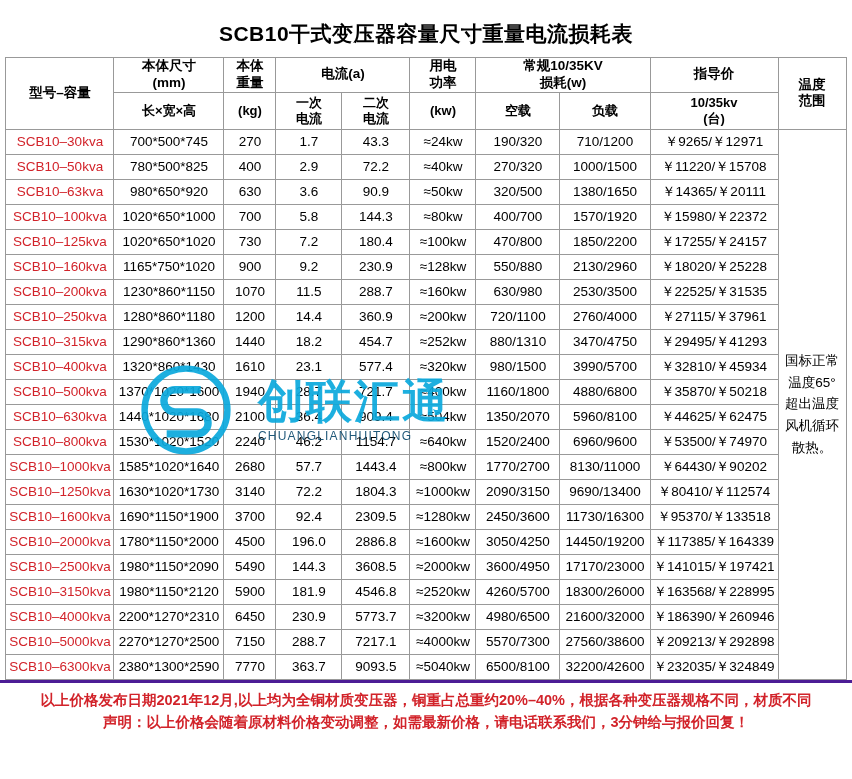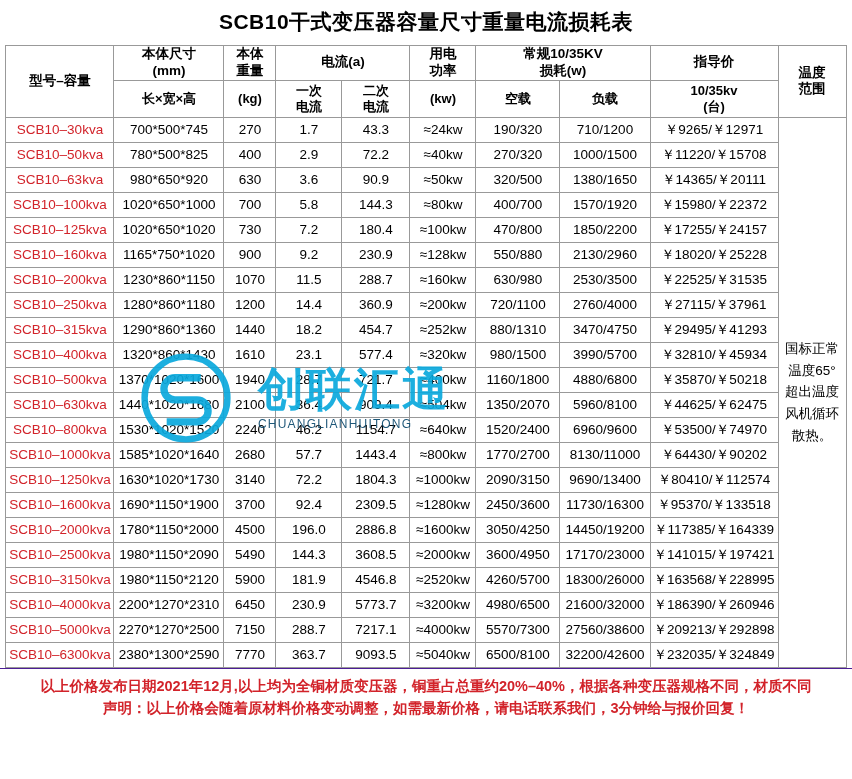--- a/index.html
+++ b/index.html
@@ -13,20 +13,21 @@
     font-family: "Liberation Sans", sans-serif;
     color: #000;
     position: relative;
     overflow: hidden;
   }
   .page {
     width: 852px;
     height: 644px;
     box-sizing: border-box;
     position: relative;
+    margin-top: 12px;
   }
   .title {
     text-align: center;
     font-size: 21px;
     font-weight: bold;
     letter-spacing: 0.5px;
     padding: 8px 0 9px 0;
     color: #000;
   }
   table.main {
@@ -72,21 +73,21 @@
     font-size: 15px;
     font-weight: bold;
     padding: 9px 0 7px 0;
   }
   .contact .phone {
     color: #d2232a;
     font-weight: bold;
     letter-spacing: 0.5px;
   }
   .notice {
-    border-top: 1px solid #4c1d95;
+    border-top: 3px solid #4c1d95;
     text-align: center;
     color: #d2232a;
     font-size: 14.5px;
     font-weight: bold;
     line-height: 1.55;
     padding: 6px 6px 4px 6px;
   }
   
   .watermark {
     position: absolute;

